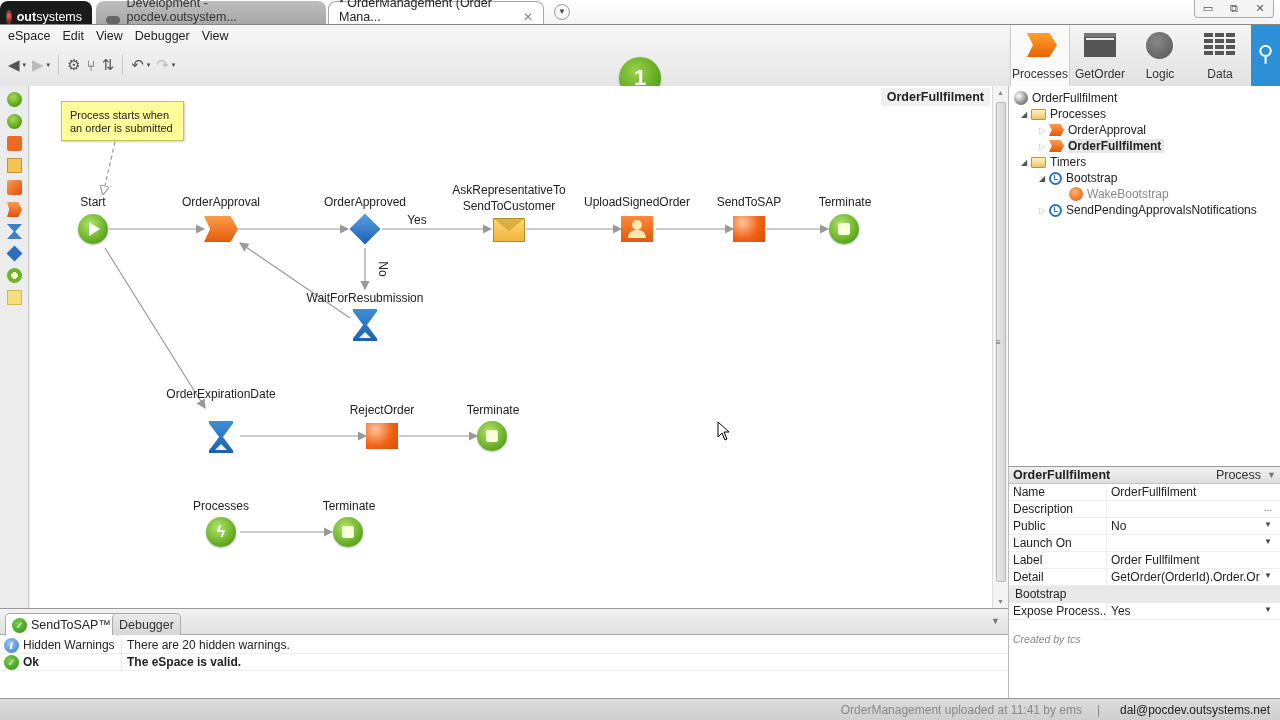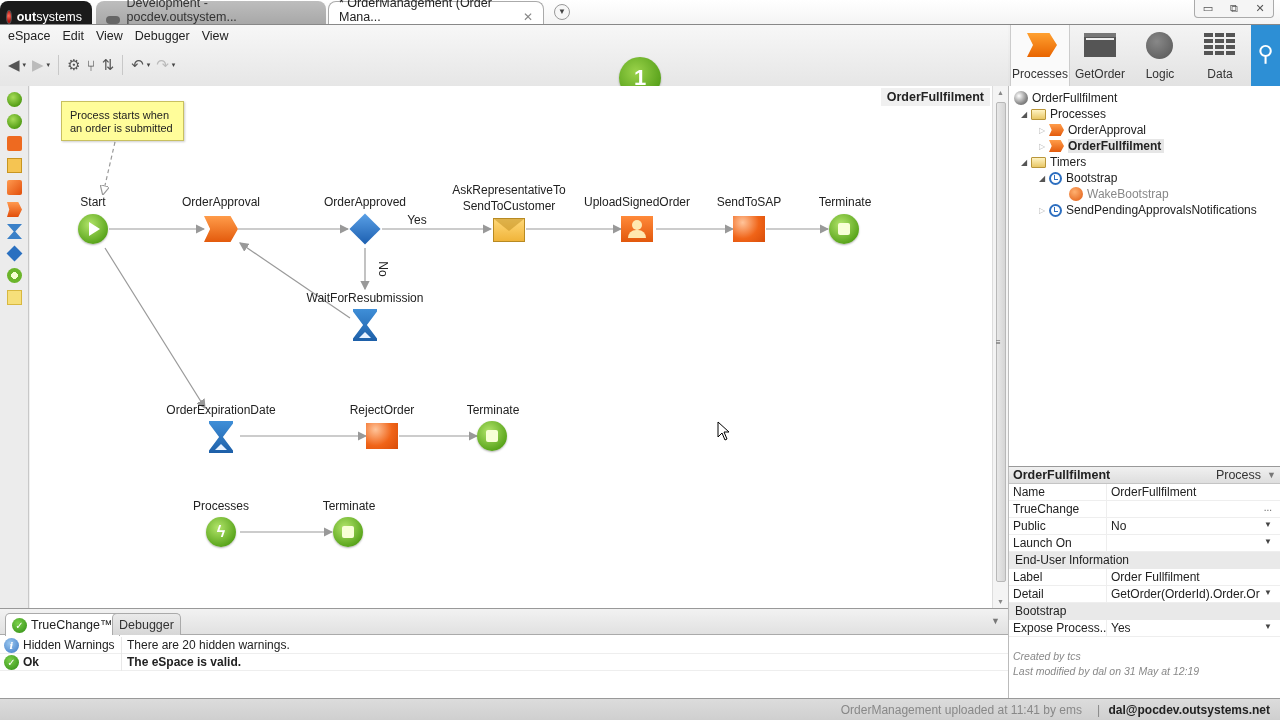--- a/index.html
+++ b/index.html
@@ -97,21 +97,21 @@
   #bottom-dd { position: absolute; right: 8px; top: 7px; font-size: 9px; color: #777; }
   .brow { position: absolute; left: 0; width: 1008px; height: 17px; display: flex; align-items: center; border-bottom: 1px solid #eee; font-size: 12px; }
   .brow .c1 { width: 122px; display: flex; align-items: center; padding-left: 4px; border-right: 1px solid #e8e8e8; height: 17px; }
   .brow .c2 { padding-left: 5px; }
   .bold { font-weight: bold; }
 
   
   #statusbar { position: absolute; left: 0; top: 698px; width: 1280px; height: 22px; background: linear-gradient(#dcdcdc, #cfcfcf); border-top: 1px solid #999; font-size: 12px; }
   #status-upload { position: absolute; right: 198px; top: 4px; color: #888; }
   #status-sep { position: absolute; right: 180px; top: 4px; color: #888; }
-  #status-user { position: absolute; right: 10px; top: 4px; font-weight: bold; color: #222; }
+  #status-user { position: absolute; right: 10px; top: 4px; font-weight: normal; color: #222; }
 
   
   #tree { position: absolute; left: 1008px; top: 86px; width: 272px; height: 380px; background: #fff; border-left: 1px solid #bbb; }
   .ti { position: absolute; height: 16px; display: flex; align-items: center; font-size: 12px; color: #222; white-space: nowrap; }
   .ti .exp { width: 10px; font-size: 8px; color: #555; }
   .ti .exp.col { color: #bbb; }
   .ic-globe { width: 14px; height: 14px; border-radius: 50%; background: radial-gradient(circle at 35% 35%, #fff, #8a8a8a 60%, #555); margin-right: 4px; }
   .ic-folder { width: 15px; height: 11px; background: linear-gradient(#fff3c2, #e8c766); border: 1px solid #b9963a; border-radius: 1px; margin-right: 4px; }
   .ic-proc { width: 15px; height: 12px; background: linear-gradient(#ff9c4a, #e35a0c); clip-path: polygon(0 0, 78% 0, 100% 50%, 78% 100%, 0 100%, 18% 50%); margin-right: 4px; }
   .ic-clock { width: 13px; height: 13px; border-radius: 50%; border: 2px solid #2d6fc0; background: #fff; margin-right: 4px; position: relative; }
@@ -288,21 +288,21 @@
 
   <div class="node-label" style="left:719px;top:108px">SendToSAP</div>
   <div class="node n-auto" style="left:703px;top:130px"></div>
 
   <div class="node-label" style="left:815px;top:108px">Terminate</div>
   <div class="node n-end" style="left:799px;top:128px"></div>
 
   <div class="node-label" style="left:335px;top:204px">WaitForResubmission</div>
   <div class="node n-wait" style="left:323px;top:223px"></div>
 
-  <div class="node-label" style="left:191px;top:316px">OrderExpirationDate</div>
+  <div class="node-label" style="left:191px;top:300px">OrderExpirationDate</div>
   <div class="node n-wait" style="left:179px;top:335px"></div>
 
   <div class="node-label" style="left:352px;top:316px">RejectOrder</div>
   <div class="node n-auto" style="left:336px;top:337px"></div>
 
   <div class="node-label" style="left:463px;top:316px">Terminate</div>
   <div class="node n-end" style="left:447px;top:335px"></div>
 
   <div class="node-label" style="left:191px;top:412px">Processes</div>
   <div class="node n-event" style="left:176px;top:431px">ϟ</div>
@@ -319,21 +319,21 @@
   <span class="up">▲</span>
   <div class="thumb"></div>
   <span class="grip">≡</span>
   <span class="down">▼</span>
 </div>
 
 <div id="bottom">
   <div id="bottom-tabs">
     <div id="btab-tc" class="btab">
       <span class="chk">✓</span>
-      <span>TrueChange™</span>
+      <span>SendToSAP™</span>
     </div>
     <div id="btab-db" class="btab">
       <span>Debugger</span>
     </div>
     <span id="bottom-dd">▼</span>
   </div>
   <div class="brow" style="top:28px">
     <div class="c1">
         <span class="info">i</span>
         <span>Hidden Warnings</span>
@@ -394,51 +394,49 @@
   <div id="props-head">
     <span class="title">OrderFullfilment</span>
     <span class="type">Process</span>
     <span class="arr">▼</span>
   </div>
   <div class="prow">
     <span class="k">Name</span>
     <span class="v">OrderFullfilment</span>
   </div>
   <div class="prow">
-    <span class="k">TrueChange</span>
+    <span class="k">Description</span>
     <span class="v"></span>
     <span class="ell">...</span>
   </div>
   <div class="prow">
     <span class="k">Public</span>
     <span class="v">No</span>
     <span class="dd">▼</span>
   </div>
   <div class="prow">
     <span class="k">Launch On</span>
     <span class="v"></span>
     <span class="dd">▼</span>
   </div>
-  <div class="psec">End-User Information</div>
   <div class="prow">
     <span class="k">Label</span>
     <span class="v">Order Fullfilment</span>
   </div>
   <div class="prow">
     <span class="k">Detail</span>
     <span class="v">GetOrder(OrderId).Order.Or</span>
     <span class="dd">▼</span>
   </div>
   <div class="psec">Bootstrap</div>
   <div class="prow">
     <span class="k">Expose Process...</span>
     <span class="v">Yes</span>
     <span class="dd">▼</span>
   </div>
   <div class="pfoot" style="margin-top:12px">Created by tcs</div>
-  <div class="pfoot">Last modified by dal on 31 May at 12:19</div>
 </div>
 
 <div id="statusbar">
   <span id="status-upload">OrderManagement uploaded at 11:41 by ems</span>
   <span id="status-sep">|</span>
   <span id="status-user">dal@pocdev.outsystems.net</span>
 </div>
 
 </body></html>

